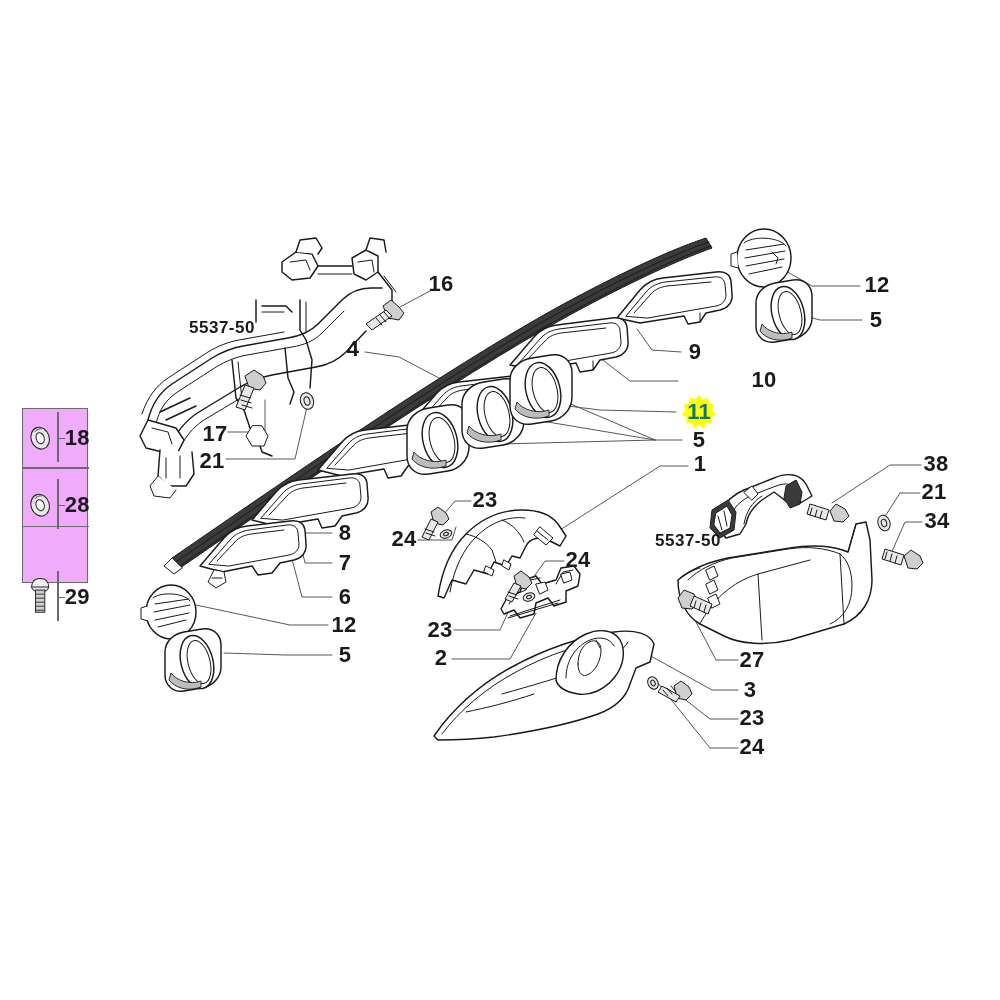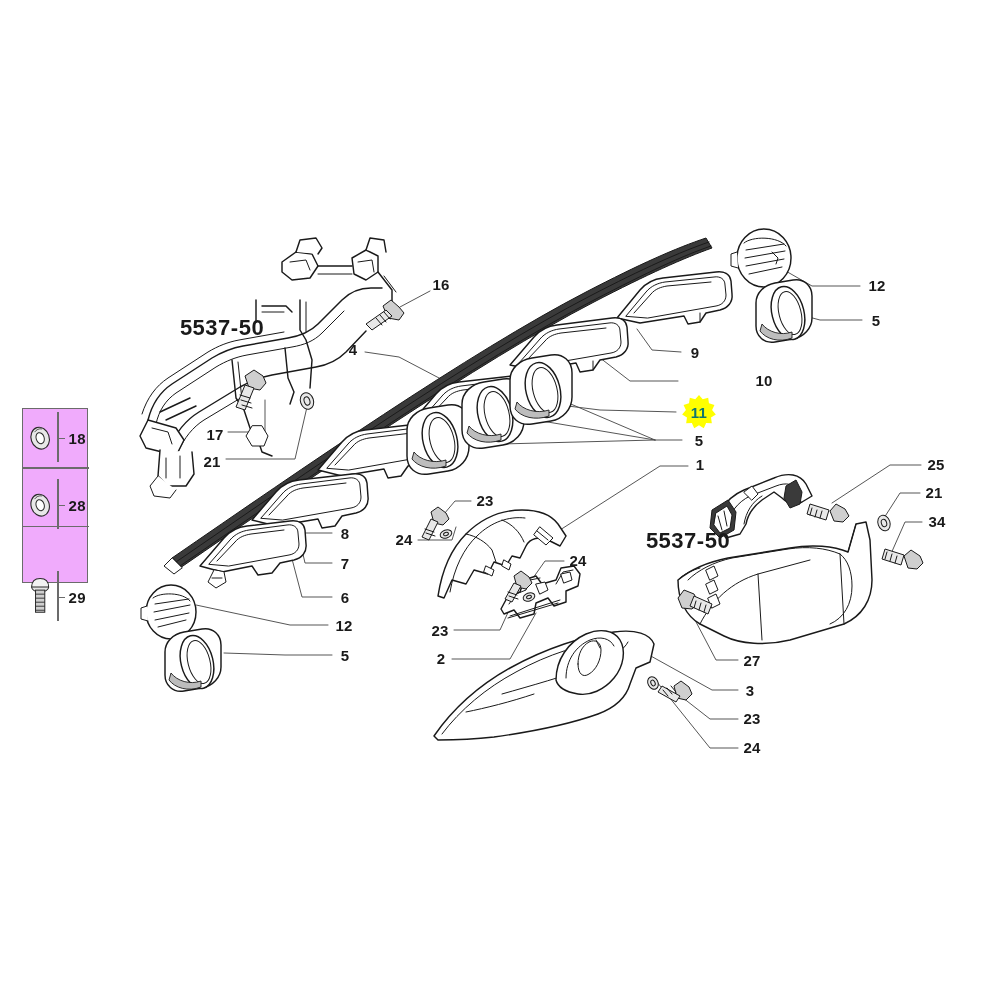--- a/index.html
+++ b/index.html
@@ -20,30 +20,30 @@
   }
   #artwork {
     position: absolute;
     left: 0; top: 0;
     width: 1000px;
     height: 1000px;
   }
   .lbl {
     position: absolute;
     font-family: "Liberation Sans", sans-serif;
-    font-size: 15px;
+    font-size: 22px;
     font-weight: bold;
     color: #1a1a1a;
     white-space: nowrap;
     letter-spacing: 0.2px;
     transform: translate(-50%, -50%);
     z-index: 5;
   }
   .lbl.code {
-    font-size: 22px;
+    font-size: 17px;
     letter-spacing: 0.5px;
   }
   .lbl.hl {
     z-index: 6;
     color: #0f766e;
   }
   .hl-burst {
     position: absolute;
     width: 34px;
     height: 34px;
@@ -536,21 +536,21 @@
       <div class="lbl" style="left: 345px; top: 533px;">8</div>
       <div class="lbl" style="left: 345px; top: 563px;">7</div>
       <div class="lbl" style="left: 345px; top: 597px;">6</div>
       <div class="lbl" style="left: 344px; top: 625px;">12</div>
       <div class="lbl" style="left: 345px; top: 655px;">5</div>
       <div class="lbl" style="left: 485px; top: 500px;">23</div>
       <div class="lbl" style="left: 404px; top: 539px;">24</div>
       <div class="lbl" style="left: 578px; top: 560px;">24</div>
       <div class="lbl" style="left: 440px; top: 630px;">23</div>
       <div class="lbl" style="left: 441px; top: 658px;">2</div>
-      <div class="lbl" style="left: 936px; top: 464px;">25</div>
+      <div class="lbl" style="left: 936px; top: 464px;">38</div>
       <div class="lbl" style="left: 934px; top: 492px;">21</div>
       <div class="lbl" style="left: 937px; top: 521px;">34</div>
       <div class="lbl" style="left: 752px; top: 660px;">27</div>
       <div class="lbl" style="left: 750px; top: 690px;">3</div>
       <div class="lbl" style="left: 752px; top: 718px;">23</div>
       <div class="lbl" style="left: 752px; top: 747px;">24</div>
       <div class="lbl code" style="left: 222px; top: 328px;">5537-50</div>
       <div class="lbl code" style="left: 688px; top: 541px;">5537-50</div>
     </div>
 

